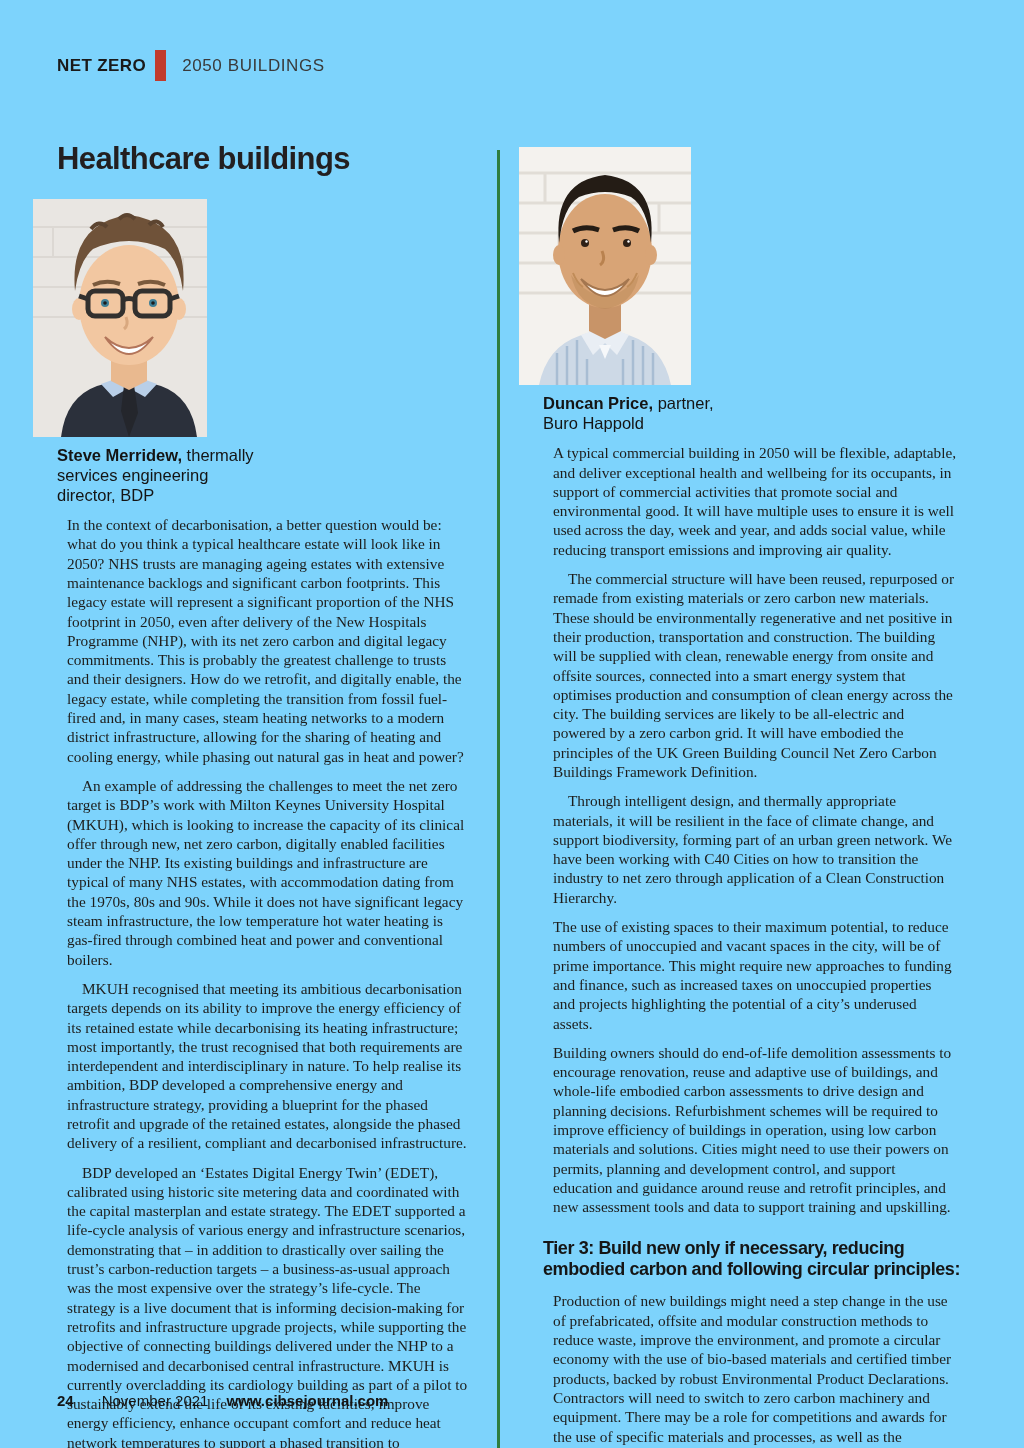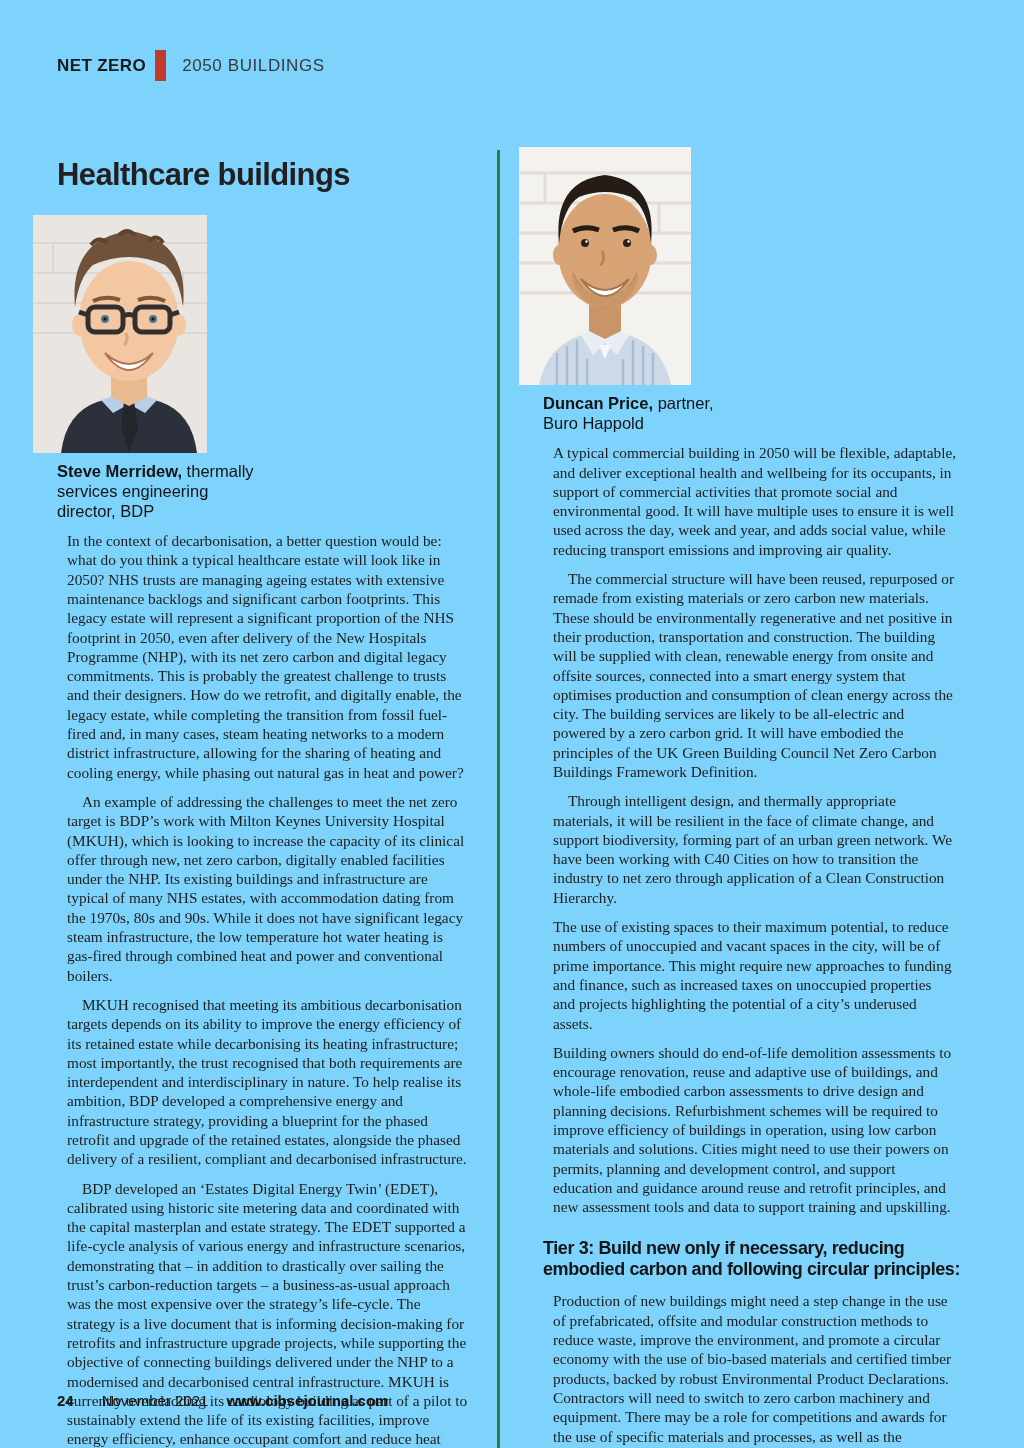--- a/index.html
+++ b/index.html
@@ -17,21 +17,21 @@
   .strap .section{color:#3a3a3a;letter-spacing:.6px;}
 
   
   .columns{position:absolute;top:142px;left:57px;width:910px;display:flex;align-items:stretch;}
   .col-left{width:423px;flex:0 0 423px;}
   .divider{flex:0 0 3px;width:3px;background:#2f7d3f;margin:8px 43px 6px 17px;}
   .col-right{width:424px;flex:0 0 424px;}
 
   h1.col-title{
     font-family:"Liberation Sans", sans-serif;font-weight:800;font-size:31px;
-    letter-spacing:-.6px;color:#231f20;margin:16px 0 17px 0;line-height:1.12;
+    letter-spacing:-.6px;color:#231f20;margin:0 0 17px 0;line-height:1.12;
   }
   .photo{
     float:left;width:174px;height:238px;margin:5px 14px 8px -24px;
     background:#e9e6e2;
   }
   .photo svg{display:block;width:100%;height:100%;}
   .col-right .photo{width:172px;margin-right:16px;}
 
   .byline{
     font-family:"Liberation Sans", sans-serif;font-size:16.5px;line-height:1.22;

